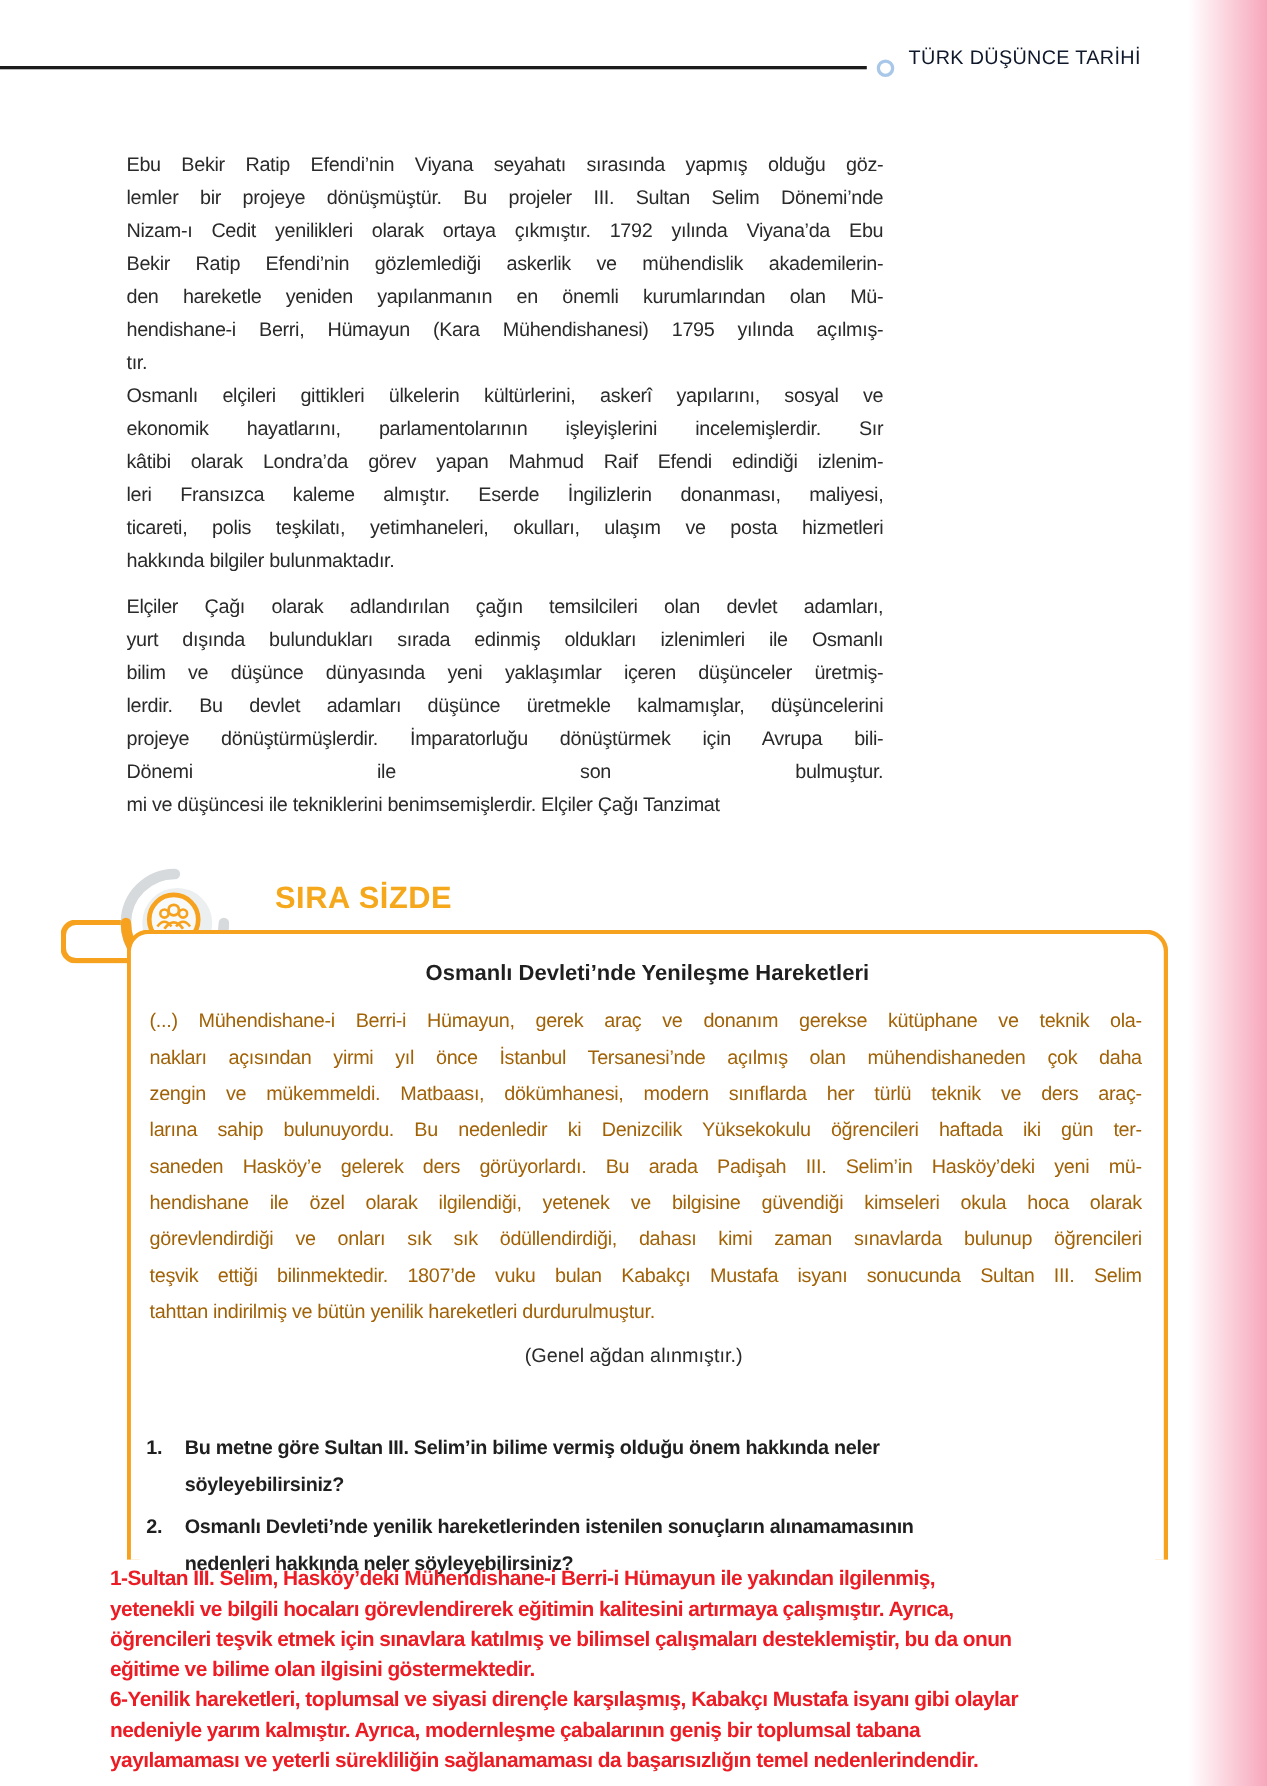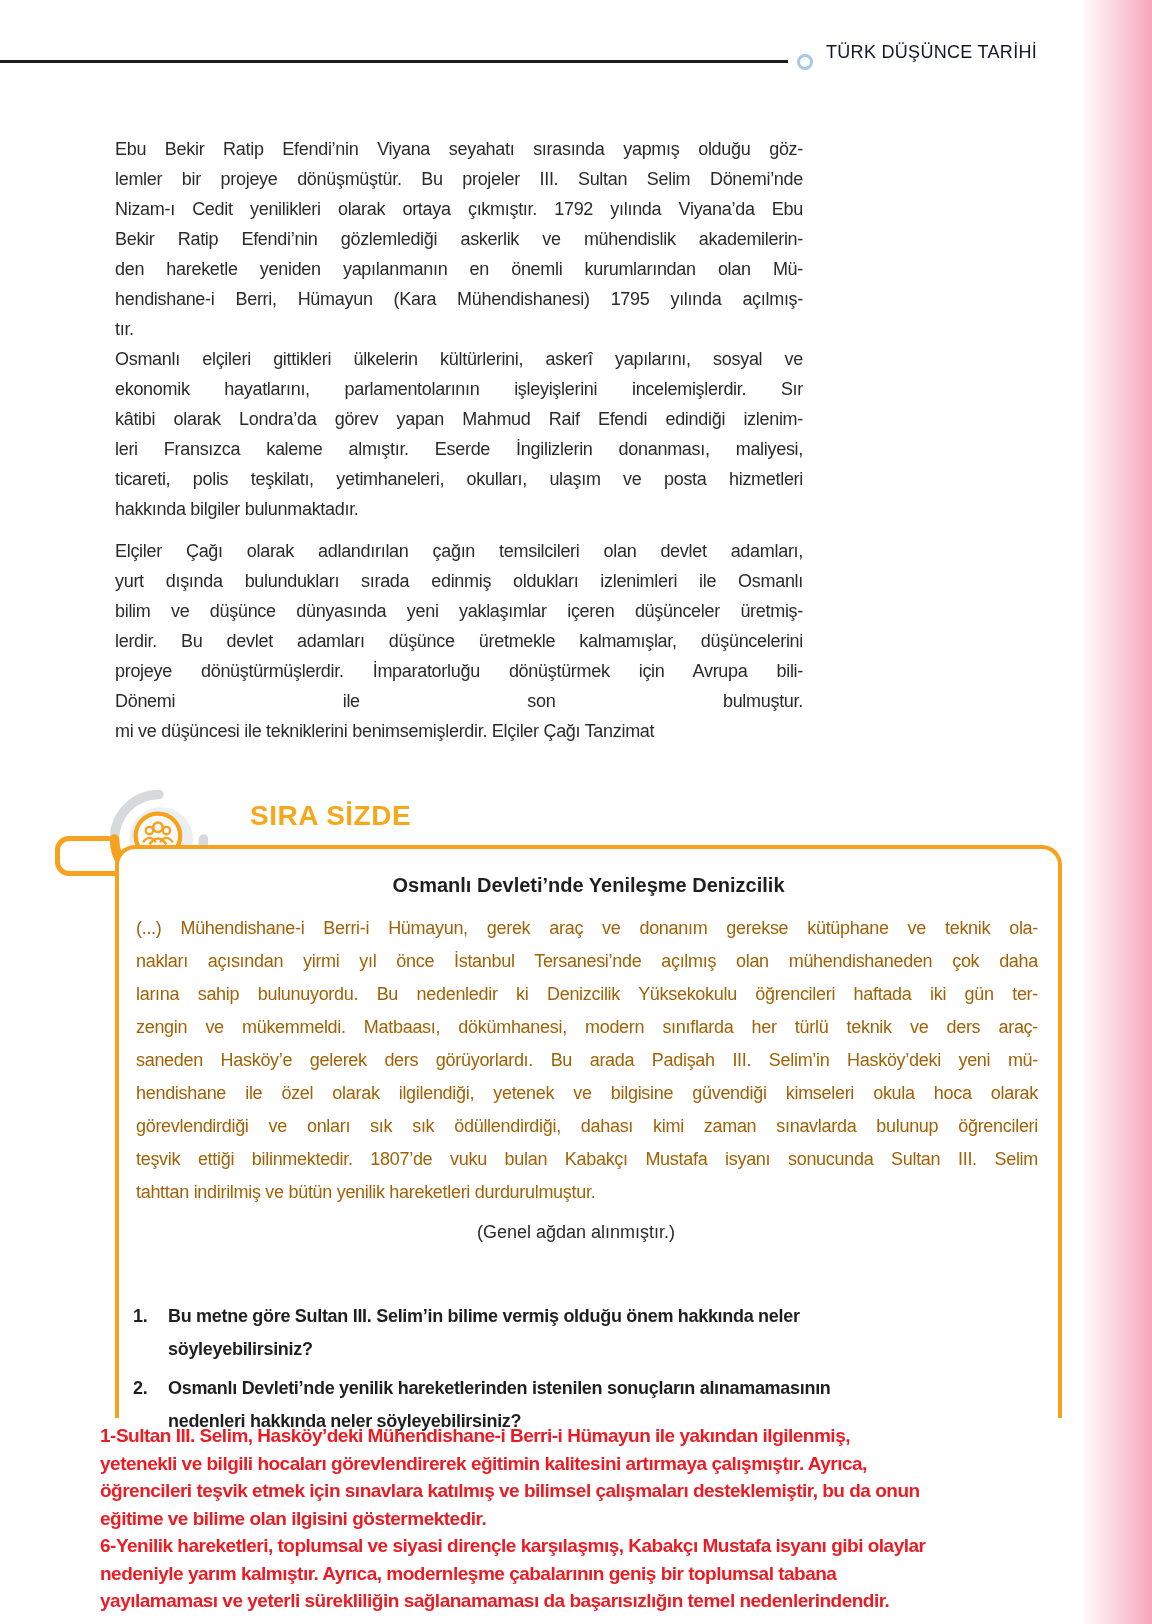--- a/index.html
+++ b/index.html
@@ -121,26 +121,26 @@
     <path d="M35 53 q6 -8 12 0" fill="none" stroke="#f6a21e" stroke-width="2.2"></path>
     <circle cx="57" cy="42" r="3.5" fill="none" stroke="#f6a21e" stroke-width="2.2"></circle>
     <path d="M51 53 q6 -8 12 0" fill="none" stroke="#f6a21e" stroke-width="2.2"></path>
     <circle cx="49" cy="39" r="4.5" fill="none" stroke="#f6a21e" stroke-width="2.4"></circle>
     <path d="M41 55 q8 -11 16 0" fill="none" stroke="#f6a21e" stroke-width="2.4"></path>
   </svg>
 </div>
 <div class="sira-label">SIRA SİZDE</div>
 
 <div class="sira-box"></div>
-<div class="box-title">Osmanlı Devleti’nde Yenileşme Denizcilik</div>
+<div class="box-title">Osmanlı Devleti’nde Yenileşme Hareketleri</div>
 <div class="passage">
     <div class="jline">(...) Mühendishane-i Berri-i Hümayun, gerek araç ve donanım gerekse kütüphane ve teknik ola-</div>
     <div class="jline">nakları açısından yirmi yıl önce İstanbul Tersanesi’nde açılmış olan mühendishaneden çok daha</div>
+    <div class="jline">zengin ve mükemmeldi. Matbaası, dökümhanesi, modern sınıflarda her türlü teknik ve ders araç-</div>
     <div class="jline">larına sahip bulunuyordu. Bu nedenledir ki Denizcilik Yüksekokulu öğrencileri haftada iki gün ter-</div>
-    <div class="jline">zengin ve mükemmeldi. Matbaası, dökümhanesi, modern sınıflarda her türlü teknik ve ders araç-</div>
     <div class="jline">saneden Hasköy’e gelerek ders görüyorlardı. Bu arada Padişah III. Selim’in Hasköy’deki yeni mü-</div>
     <div class="jline">hendishane ile özel olarak ilgilendiği, yetenek ve bilgisine güvendiği kimseleri okula hoca olarak</div>
     <div class="jline">görevlendirdiği ve onları sık sık ödüllendirdiği, dahası kimi zaman sınavlarda bulunup öğrencileri</div>
     <div class="jline">teşvik ettiği bilinmektedir. 1807’de vuku bulan Kabakçı Mustafa isyanı sonucunda Sultan III. Selim</div>
     <div class="jline">tahttan indirilmiş ve bütün yenilik hareketleri durdurulmuştur.</div>
   </div>
 <div class="attribution">(Genel ağdan alınmıştır.)</div>
 
 <div id="q1" class="question">
   <span class="q-num">1.</span>

